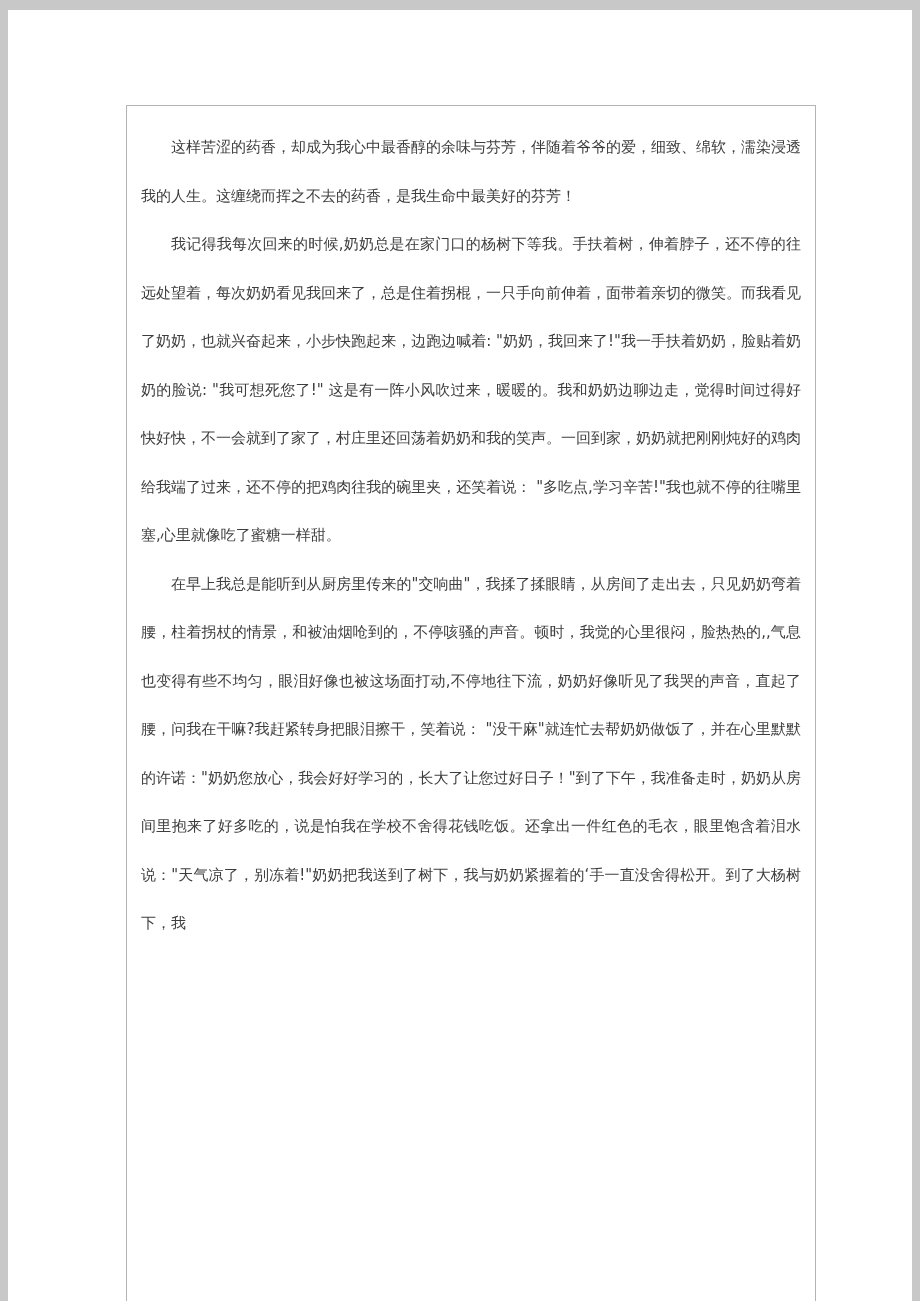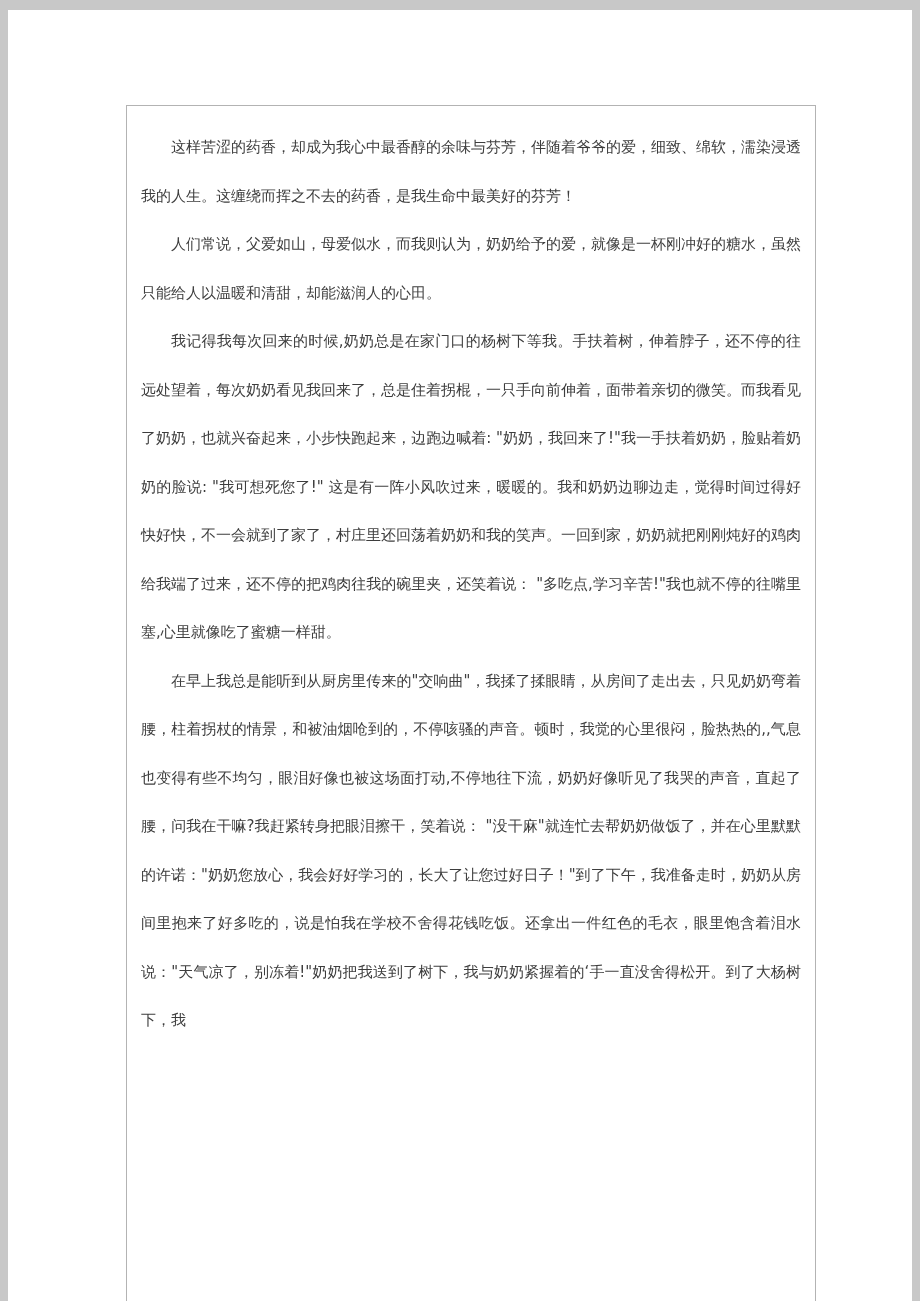--- a/index.html
+++ b/index.html
@@ -41,17 +41,16 @@
     text-indent: 2em;
     word-break: break-all;
   }
 </style>
 </head>
 <body>
 
 <div class="paper">
   <div class="content-frame">
     <p class="para">这样苦涩的药香，却成为我心中最香醇的余味与芬芳，伴随着爷爷的爱，细致、绵软，濡染浸透我的人生。这缠绕而挥之不去的药香，是我生命中最美好的芬芳！</p>
-    <p class="para">人们常说，父爱如山，母爱似水，而我则认为，奶奶给予的爱，就像是一杯刚冲好的糖水，虽然只能给人以温暖和清甜，却能滋润人的心田。</p>
     <p class="para">我记得我每次回来的时候,奶奶总是在家门口的杨树下等我。手扶着树，伸着脖子，还不停的往远处望着，每次奶奶看见我回来了，总是住着拐棍，一只手向前伸着，面带着亲切的微笑。而我看见了奶奶，也就兴奋起来，小步快跑起来，边跑边喊着: "奶奶，我回来了!"我一手扶着奶奶，脸贴着奶奶的脸说: "我可想死您了!" 这是有一阵小风吹过来，暖暖的。我和奶奶边聊边走，觉得时间过得好快好快，不一会就到了家了，村庄里还回荡着奶奶和我的笑声。一回到家，奶奶就把刚刚炖好的鸡肉给我端了过来，还不停的把鸡肉往我的碗里夹，还笑着说： "多吃点,学习辛苦!"我也就不停的往嘴里塞,心里就像吃了蜜糖一样甜。</p>
     <p class="para">在早上我总是能听到从厨房里传来的"交响曲"，我揉了揉眼睛，从房间了走出去，只见奶奶弯着腰，柱着拐杖的情景，和被油烟呛到的，不停咳骚的声音。顿时，我觉的心里很闷，脸热热的,,气息也变得有些不均匀，眼泪好像也被这场面打动,不停地往下流，奶奶好像听见了我哭的声音，直起了腰，问我在干嘛?我赶紧转身把眼泪擦干，笑着说： "没干麻"就连忙去帮奶奶做饭了，并在心里默默的许诺："奶奶您放心，我会好好学习的，长大了让您过好日子！"到了下午，我准备走时，奶奶从房间里抱来了好多吃的，说是怕我在学校不舍得花钱吃饭。还拿出一件红色的毛衣，眼里饱含着泪水说："天气凉了，别冻着!"奶奶把我送到了树下，我与奶奶紧握着的‘手一直没舍得松开。到了大杨树下，我</p>
   </div>
 </div>
 
 </body></html>

